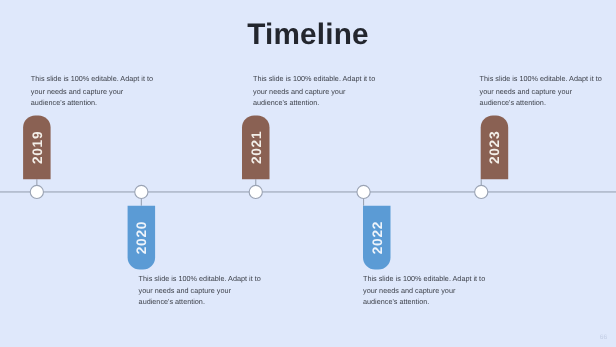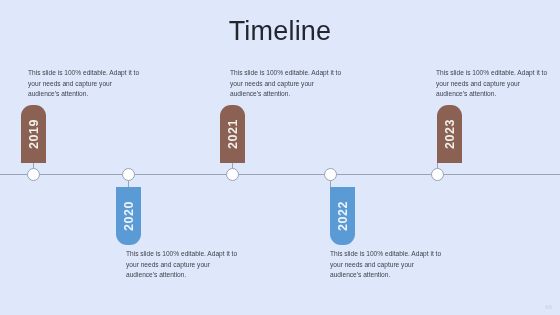--- a/index.html
+++ b/index.html
@@ -26,21 +26,21 @@
   }
 
   
   #title {
     position: absolute;
     left: 0;
     top: 14px;
     width: 560px;
     text-align: center;
     font-size: 27px;
-    font-weight: normal;
+    font-weight: bold;
     color: #23262e;
     letter-spacing: 0.2px;
     line-height: 34px;
     user-select: none;
   }
 
   
   #axis-line {
     position: absolute;
     left: 0;

